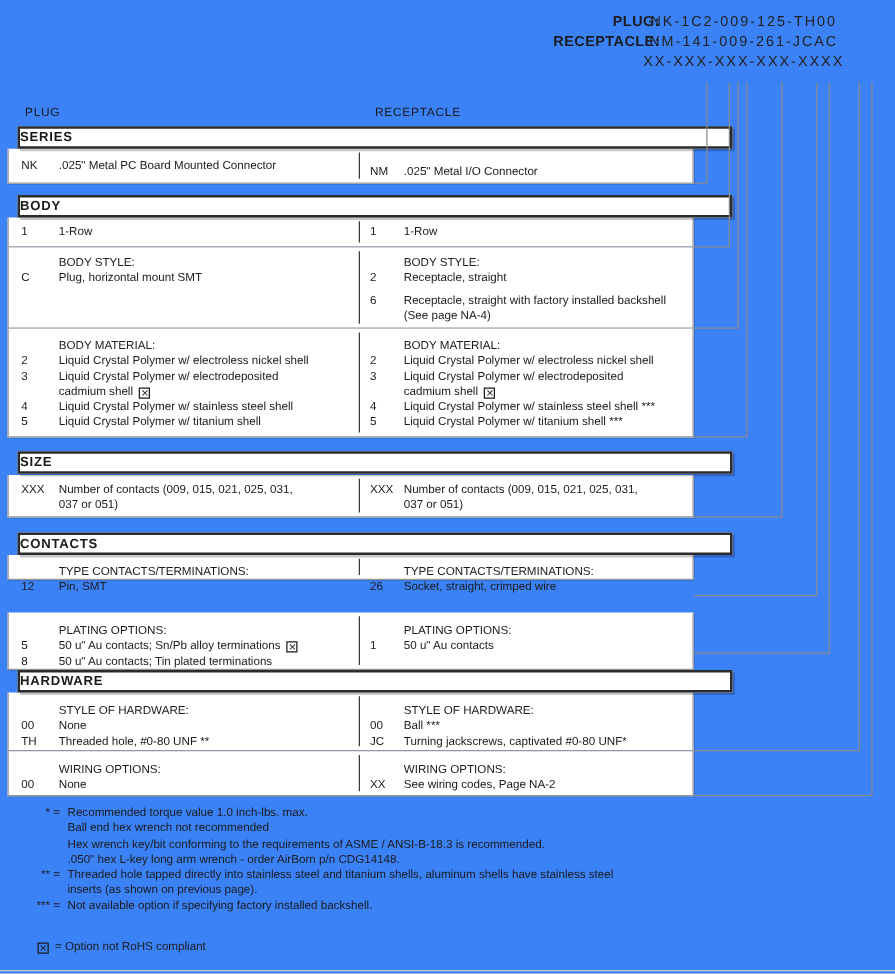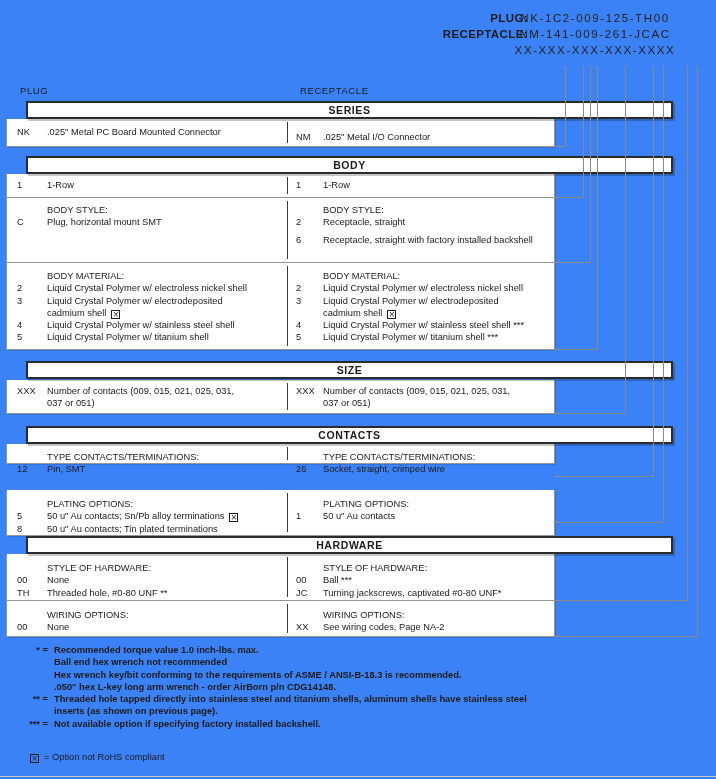--- a/index.html
+++ b/index.html
@@ -14,24 +14,24 @@
     position:absolute; left:360px; width:168px; text-align:right;
     font-weight:bold; font-size:11.5px; letter-spacing:0.4px;
   }
   .pn-value {
     position:absolute; left:480px; width:230px; text-align:center;
     font-size:11.5px; letter-spacing:1.6px; color:#222; white-space:nowrap;
   }
   .col-label { position:absolute; top:85px; font-size:9.5px; letter-spacing:0.6px; }
   
   .hdrbox {
-    position:absolute; left:14px; width:647px; height:18px;
+    position:absolute; left:14px; width:572px; height:18px;
     border:2px solid #2b2b2b; background:#fff; z-index:3;
-    text-align:center; font-weight:bold; font-size:10.5px; line-height:14px;
-    letter-spacing:0.6px; box-shadow:2px 2px 0 rgba(0,0,0,0.22);margin-left:12px;
+    font-weight:bold; font-size:10.5px; line-height:14px;
+    letter-spacing:0.6px; box-shadow:2px 2px 0 rgba(0,0,0,0.22);
   }
   
   .block {
     position:absolute; left:6px; width:549px; background:#fff; z-index:2;
     border:1px solid #969696; border-top:none; box-shadow:1px 1px 0 rgba(0,0,0,0.12);
   }
   .divider { position:absolute; left:280px; top:3px; bottom:3px; width:1px; background:#3a3a3a; }
   .col-l { position:absolute; left:0; top:0; bottom:0; width:280px; }
   .col-r { position:absolute; left:281px; top:0; bottom:0; right:0; }
   .opt, .lbl { position:relative; line-height:12.3px; white-space:nowrap; }
@@ -43,21 +43,21 @@
   .gap { margin-top:5px; }
   .flagbox {
     display:inline-block; width:9px; height:9px; border:1px solid #1b1b1b;
     font-size:8px; line-height:8px; text-align:center; margin-left:5px;
     vertical-align:-1px; font-family:"DejaVu Sans",sans-serif;
   }
   
   .leads { position:absolute; left:0; top:0; z-index:4; pointer-events:none; }
   
   .footnotes { position:absolute; left:0; top:644px; width:716px; }
-  .fnline { line-height:12.3px; white-space:nowrap;font-weight:bold; }
+  .fnline { line-height:12.3px; white-space:nowrap; }
   .fnmark { display:inline-block; width:48px; text-align:right; }
   .fntext { margin-left:6px; }
   .rohs { position:absolute; top:751px; left:30px; line-height:12px; }
   .rohs .fntext { margin-left:5px; }
   .pagebottom { position:absolute; left:0; right:0; top:776px; height:1px; background:#c9c9c9; }
 </style>
 </head>
 <body>
 
 <div class="page">
@@ -108,20 +108,21 @@
         <span class="code">C</span><span class="txt">Plug, horizontal mount SMT</span>
       </div>
     </div>
     <div class="col-r" style="padding-top:6px">
       <div class="lbl">BODY STYLE:</div>
       <div class="opt">
         <span class="code">2</span><span class="txt">Receptacle, straight</span>
       </div>
       <div class="opt gap">
         <span class="code">6</span><span class="txt">Receptacle, straight with factory installed backshell</span>
+        <div class="txt2">(See page NA-4)</div>
       </div>
     </div>
   </div>
   <div class="block" style="top:263px;height:87px">
     <div class="divider"></div>
     <div class="col-l" style="padding-top:7px">
       <div class="lbl">BODY MATERIAL:</div>
       <div class="opt">
         <span class="code">2</span><span class="txt">Liquid Crystal Polymer w/ electroless nickel shell</span>
       </div>

